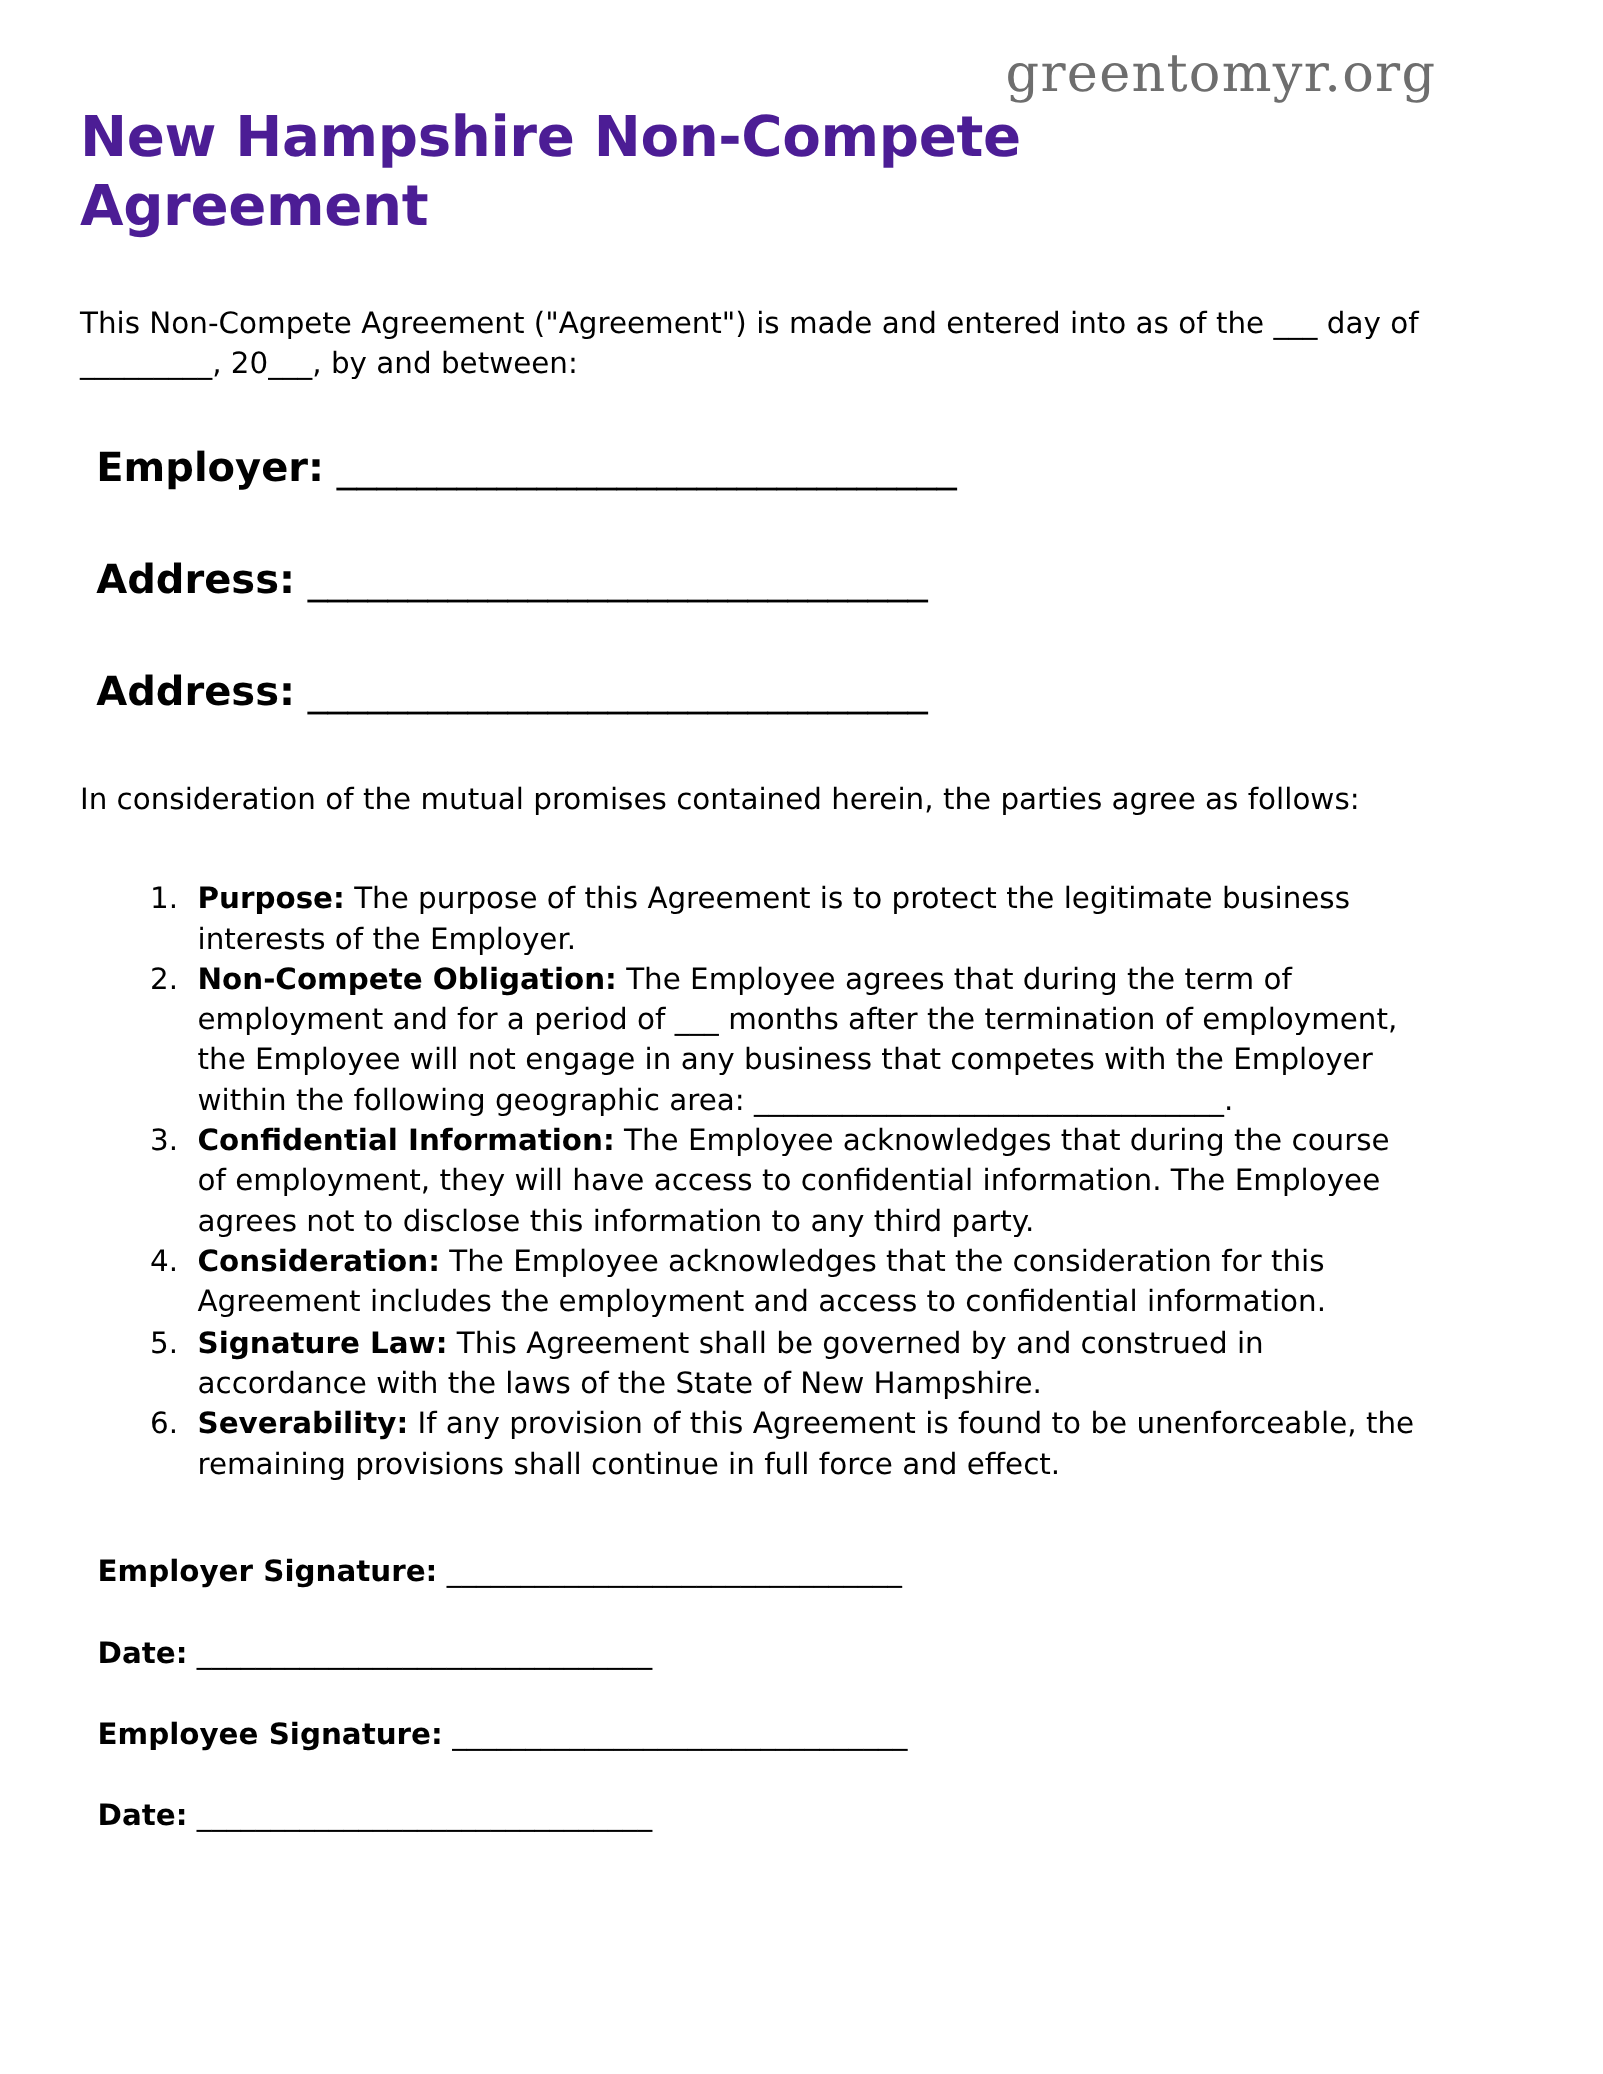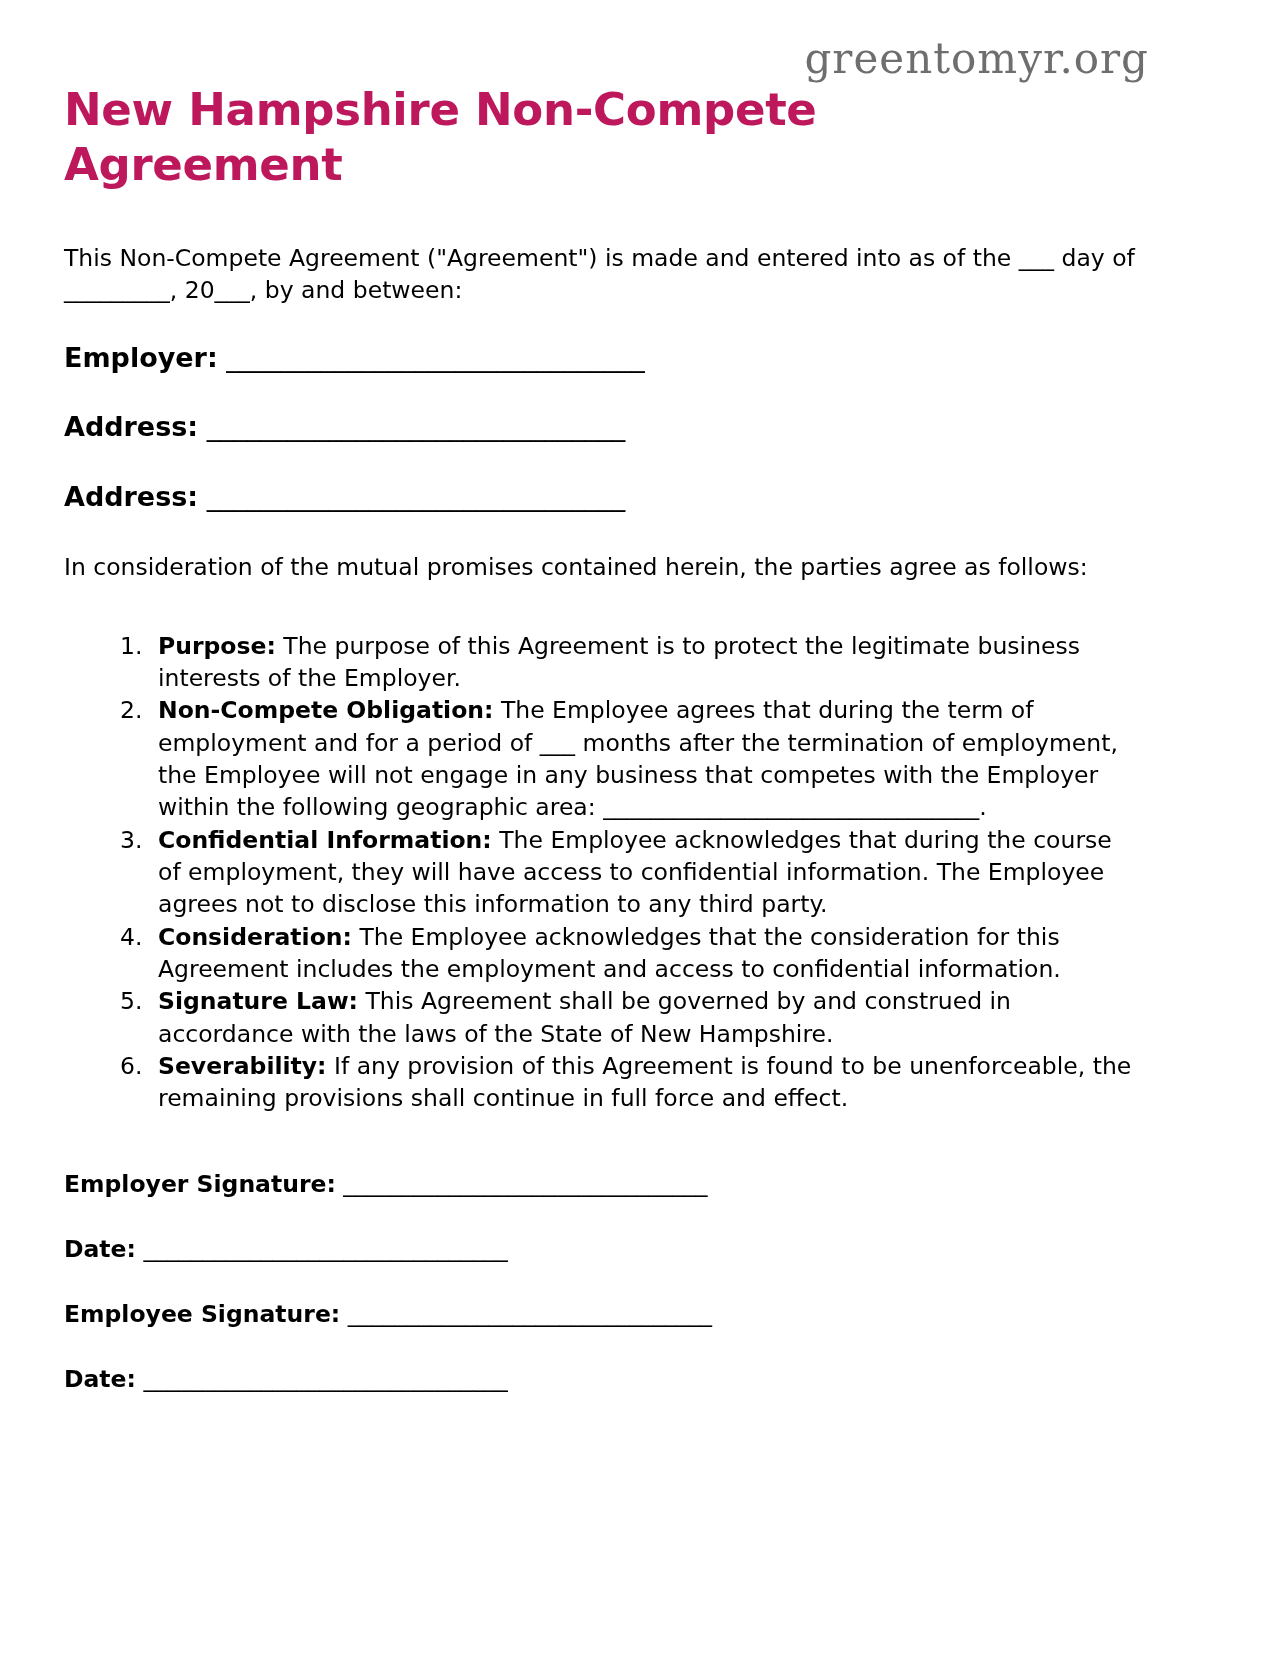--- a/index.html
+++ b/index.html
@@ -41,36 +41,36 @@
   }
   h1.doc-title {
     font-family: "DejaVu Sans", sans-serif;
     font-weight: bold;
     font-size: 45px;
     line-height: 1.22;
     margin: 0;
     padding-top: 83px;
     letter-spacing: -0.3px;
     max-width: 860px;
-    color: #be185d;
+    color: #4c1d95;
   }
   p.para {
     font-size: 23.5px;
     line-height: 1.36;
     margin: 0;
     padding-top: 36px;
     color: #000;
   }
   p.intro {
     padding-top: 50px;
   }
   .field-line {
-    font-size: 27px;
+    font-size: 32px;
     line-height: 1.36;
-    margin: 0;
+    margin: 13px;
     padding-top: 33px;
     white-space: nowrap;
   }
   .field-line .lbl {
     font-weight: bold;
   }
   .field-line .blank {
     letter-spacing: 0px;
   }
   ol.clauses {
@@ -97,20 +97,21 @@
   }
   .sig-line {
     font-size: 23.5px;
     line-height: 1.36;
     margin: 0;
     padding-top: 33px;
     white-space: nowrap;
   }
   .sig-line .lbl {
     font-weight: bold;
+    margin-left: 14px;
   }
 </style>
 </head>
 <body>
 
 <div class="page">
 
   <div class="watermark">greentomyr.org</div>
 
   <div class="content">

